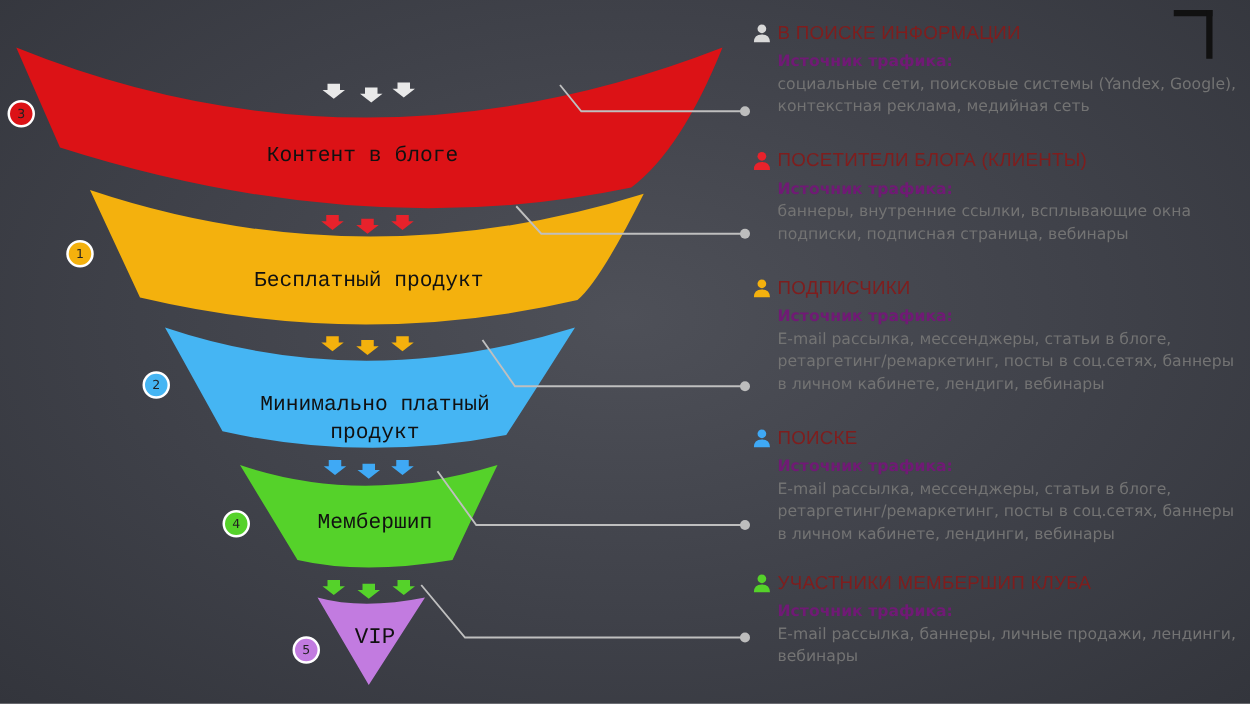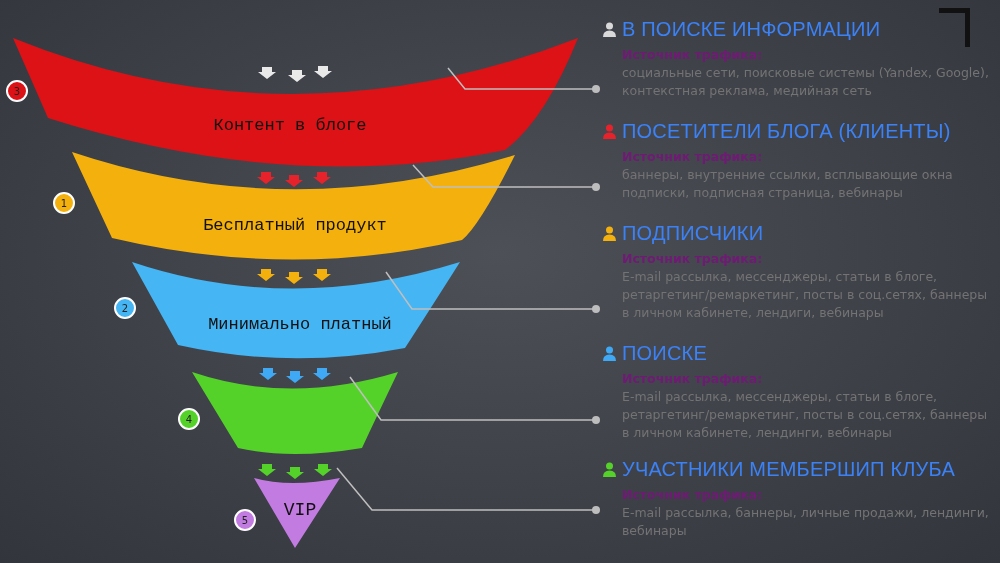--- a/index.html
+++ b/index.html
@@ -15,21 +15,21 @@
     font-family: Liberation Mono, monospace; line-height:1.3;
   }
   .badge {
     position:absolute; width:22px; height:22px; border-radius:50%;
     border:2px solid #fff; box-sizing:border-box;
     display:flex; align-items:center; justify-content:center;
     font-size:10px; color:#222; font-family:"DejaVu Sans", sans-serif;
   }
   .info { position:absolute; left:603px; color:#f2f2f2; }
   .info .title-row { display:flex; align-items:center; gap:6px; }
-  .info .title { font-size:20px; letter-spacing:0.2px; color:#3b82f6; }
+  .info .title { font-size:15px; letter-spacing:0.2px; color:#7f1d1d; }
   .info .src { font-family:"DejaVu Sans", sans-serif; font-weight:bold; font-size:12.5px; margin:6px 0 2px 19px; color:#701a75; }
   .info .desc { font-family:"DejaVu Sans", sans-serif; font-size:12.5px; line-height:18px; margin-left:19px; width:370px; color:#737373; }
   .user-icon { width:13px; height:15px; display:inline-block; }
   .corner { position:absolute; right:30px; top:8px; width:26px; height:34px;
     border-top:5px solid #111; border-right:5px solid #111; }
 </style>
 </head>
 <body>
 
 <div class="stage">
@@ -85,21 +85,23 @@
       <circle cx="596" cy="309" r="4"></circle>
       <circle cx="596" cy="420" r="4"></circle>
       <circle cx="596" cy="510" r="4"></circle>
     </g>
   </svg>
 
   <div class="seg-label" style="left:180px; top:115px; width:220px; font-size:17px;">Контент в блоге</div>
   <div class="seg-label" style="left:180px; top:215px; width:230px; font-size:17px;">Бесплатный  продукт</div>
   <div class="seg-label" style="left:180px; top:314px; width:240px; font-size:17px;">
     <div>Минимально  платный</div>
+    <div>продукт</div>
   </div>
+  <div class="seg-label" style="left:200px; top:408px; width:200px; font-size:17px;">Мембершип</div>
   <div class="seg-label" style="left:260px; top:499px; width:80px; font-size:18px;">VIP</div>
 
   <div class="badge" style="left:6px; top:80px; background:#dc1216;">3</div>
   <div class="badge" style="left:53px; top:192px; background:#f4b10d;">1</div>
   <div class="badge" style="left:114px; top:297px; background:#45b5f3;">2</div>
   <div class="badge" style="left:178px; top:408px; background:#55d22a;">4</div>
   <div class="badge" style="left:234px; top:509px; background:#c27be0;">5</div>
 
   <div class="info" style="top:18px;">
     <div class="title-row">

